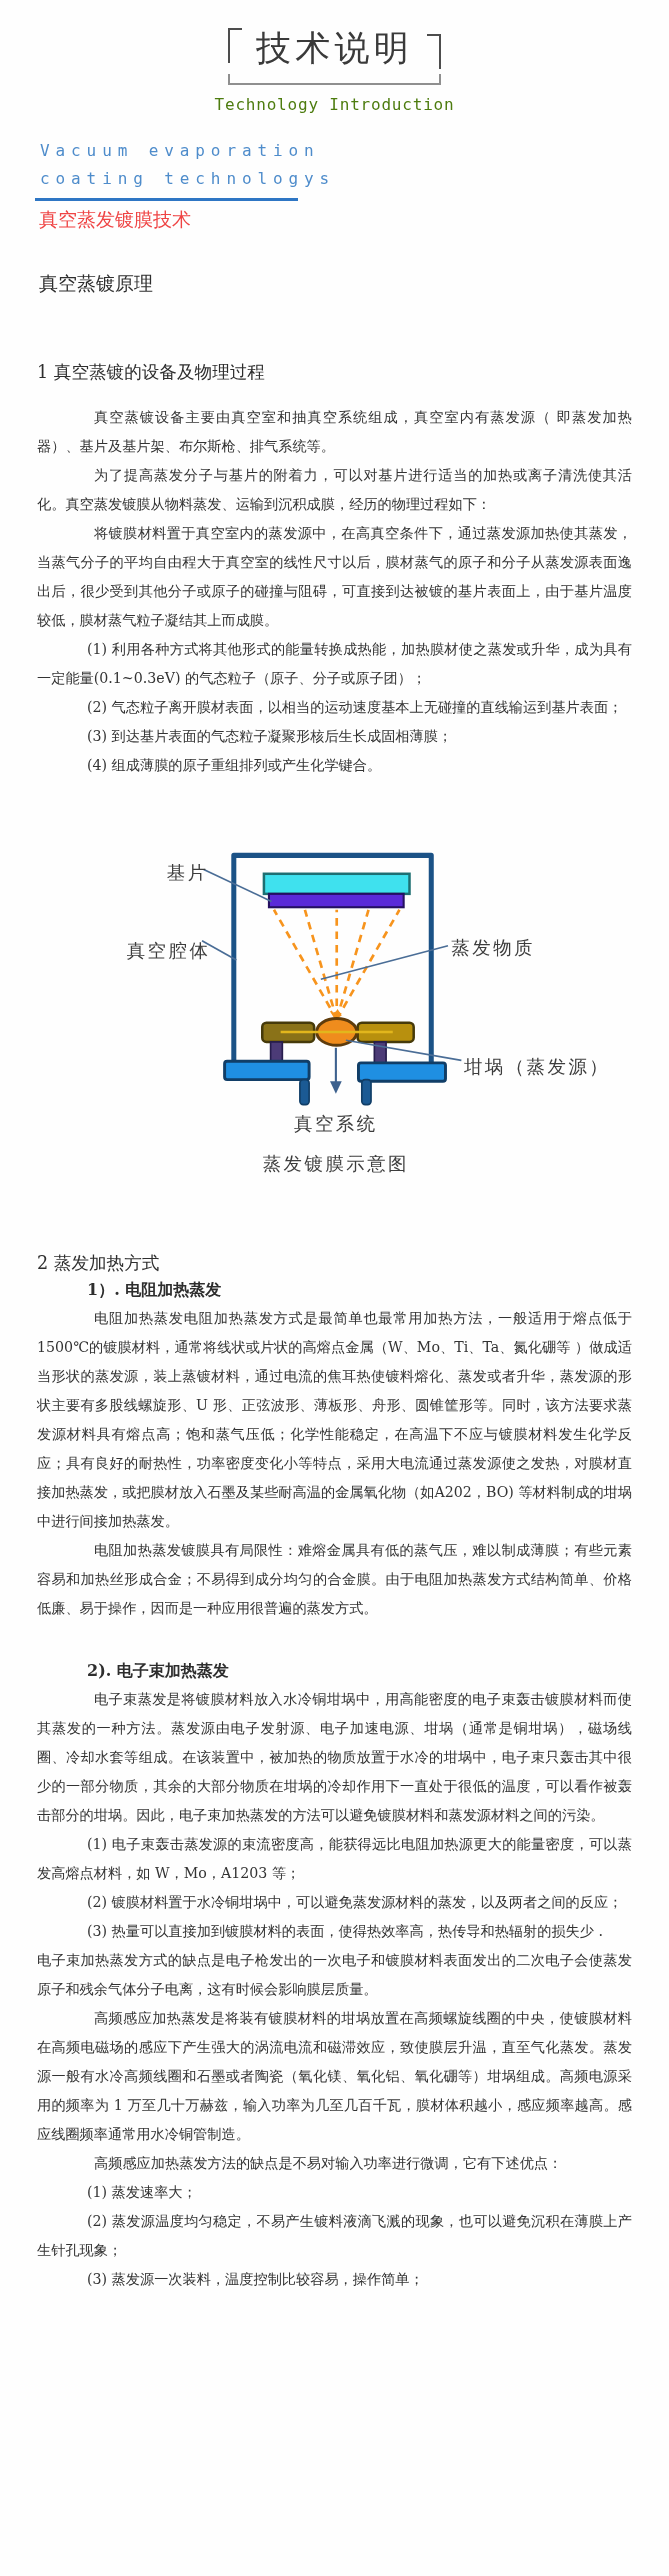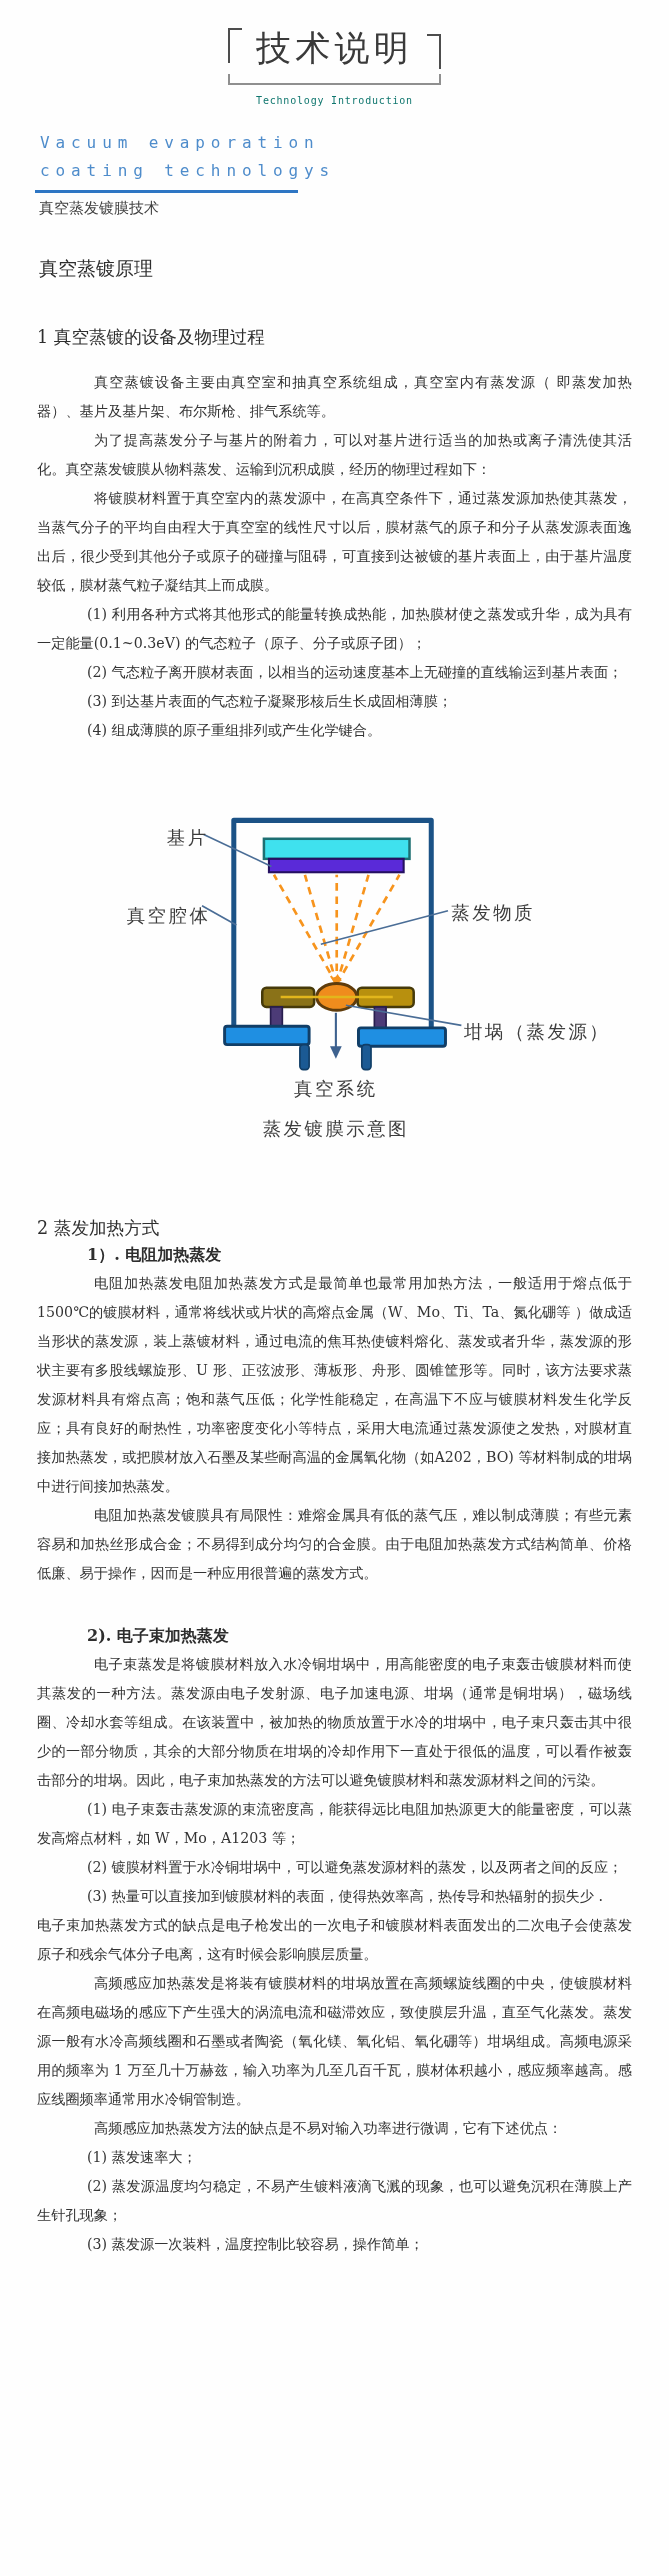--- a/index.html
+++ b/index.html
@@ -15,34 +15,34 @@
   .title-frame h1 {
     margin:0; font-size:35px; font-weight:normal; color:#3a3a3a; letter-spacing:4.2px;
   }
   .corner-tl { position:absolute; left:0; top:10px; width:14.2px; height:35px;
     border-left:2.5px solid #4d4d4d; border-top:2.5px solid #4d4d4d; }
   .corner-tr { position:absolute; right:0; top:16px; width:14.2px; height:35px;
     border-right:2.5px solid #4d4d4d; border-top:2.5px solid #4d4d4d; }
   .u-base { position:absolute; left:0; right:0; bottom:0; height:11px;
     border-left:2.5px solid #8f8f8f; border-right:2.5px solid #8f8f8f; border-bottom:2.5px solid #8f8f8f; }
   .subtitle {
-    margin-top:9.2px; color:#0f766e; font-size:10px; letter-spacing:0.8px;
+    margin-top:9.2px; color:#4d7c0f; font-size:16px; letter-spacing:0.8px;
     font-family:"DejaVu Sans Mono","Liberation Mono",monospace;
   }
   
   .en-heading {
     margin:23.4px 37px 0 40px; color:#4e8ccb; font-size:16px; line-height:28.4px;
     letter-spacing:5.9px; font-family:"DejaVu Sans Mono","Liberation Mono",monospace;
   }
   .blue-bar { height:3.3px; background:#2e76c4; width:263px; margin:4.2px 0 0 35px; }
-  .cn-title { font-size:15px; margin:5.9px 0 0 39px; color:#404040; }
+  .cn-title { font-size:19px; margin:5.9px 0 0 39px; color:#ef4444; }
   .cn-subtitle { font-size:19px; margin:38px 0 0 39px; color:#2e2e2e; }
   
   .section-heading { font-size:17.6px; font-weight:normal; margin:0 37px; line-height:23.4px; color:#2e2e2e; }
-  .h1-pos { margin-top:44px; }
+  .h1-pos { margin-top:64px; }
   .h2-pos { margin-top:72px; }
   .sub-heading { font-size:16px; font-weight:bold; margin:0 37px; line-height:29px; text-indent:50px; color:#2e2e2e; }
   .sub-gap { margin-top:33px; }
   .bodytext p {
     font-size:14.2px; line-height:29px; margin:0 37px; text-align:justify;
     text-indent:57px; color:#333333;
   }
   .bodytext p.num { text-indent:50px; }
   .bodytext p.flat { text-indent:0;font-family:Liberation Serif, serif; }
   .first-para { margin-top:18.4px !important; }

